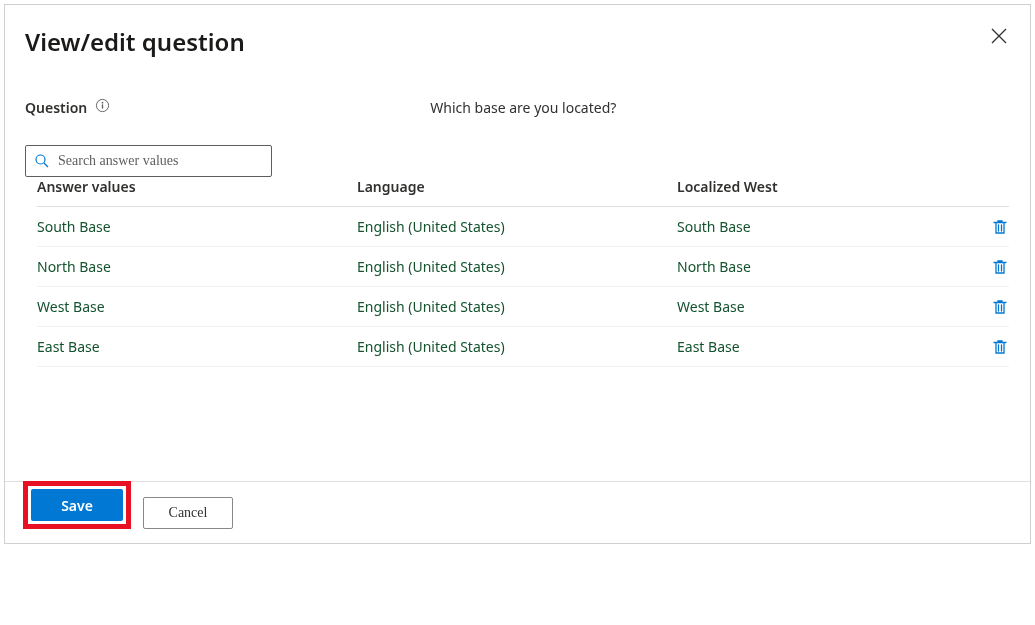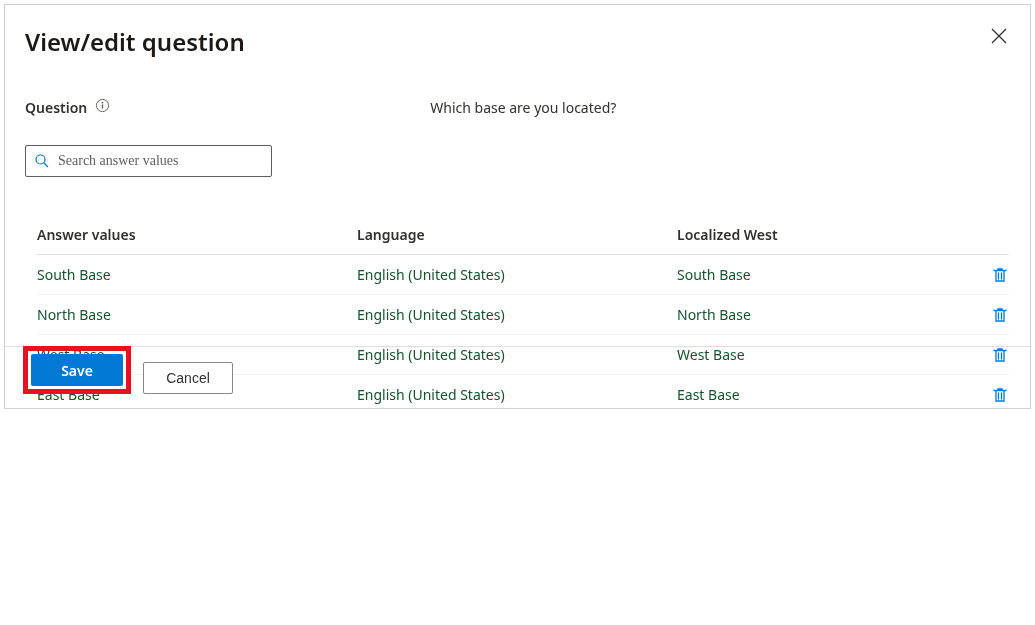--- a/index.html
+++ b/index.html
@@ -6,21 +6,21 @@
     body {
       font-family: "Segoe UI", -apple-system, system-ui, sans-serif;
       font-size: 14px;
       color: #323130;
       background: #fff;
       padding: 4px;
     }
     .panel {
       border: 1px solid #d0d0d0;
       width: 1027px;
-      height: 405px;
+      height: 540px;
       position: relative;
       padding: 20px 20px 0 20px;
       background: #fff;
     }
     .header-row {
       display: flex;
       justify-content: space-between;
       align-items: flex-start;
     }
     .title {
@@ -69,21 +69,20 @@
       border: none;
       outline: none;
       font-size: 14px;
       margin-left: 8px;
       width: 100%;
       color: #323130;
       font-family: inherit;
     }
     .search-input::placeholder { color: #605e5c; }
     .table {
-      margin-top: 48px;
       margin-left: 12px;
       width: 972px;
     }
     .thead, .trow, .input-row {
       display: grid;
       grid-template-columns: 320px 320px 1fr 40px;
       align-items: center;
     }
     .thead {
       border-bottom: 1px solid #e1dfdd;
@@ -170,21 +169,21 @@
       cursor: pointer;
       border-radius: 2px;
     }
     .btn-secondary {
       background: #fff;
       color: #323130;
       border: 1px solid #8a8886;
       height: 32px;
       min-width: 90px;
       font-size: 14px;
-      font-family: Liberation Sans, sans-serif;
+      font-family: Liberation Serif, serif;
       cursor: pointer;
       border-radius: 2px;
     }
   </style>
 </head>
 <body>
 
 <div class="panel">
 
   <div class="header-row">

